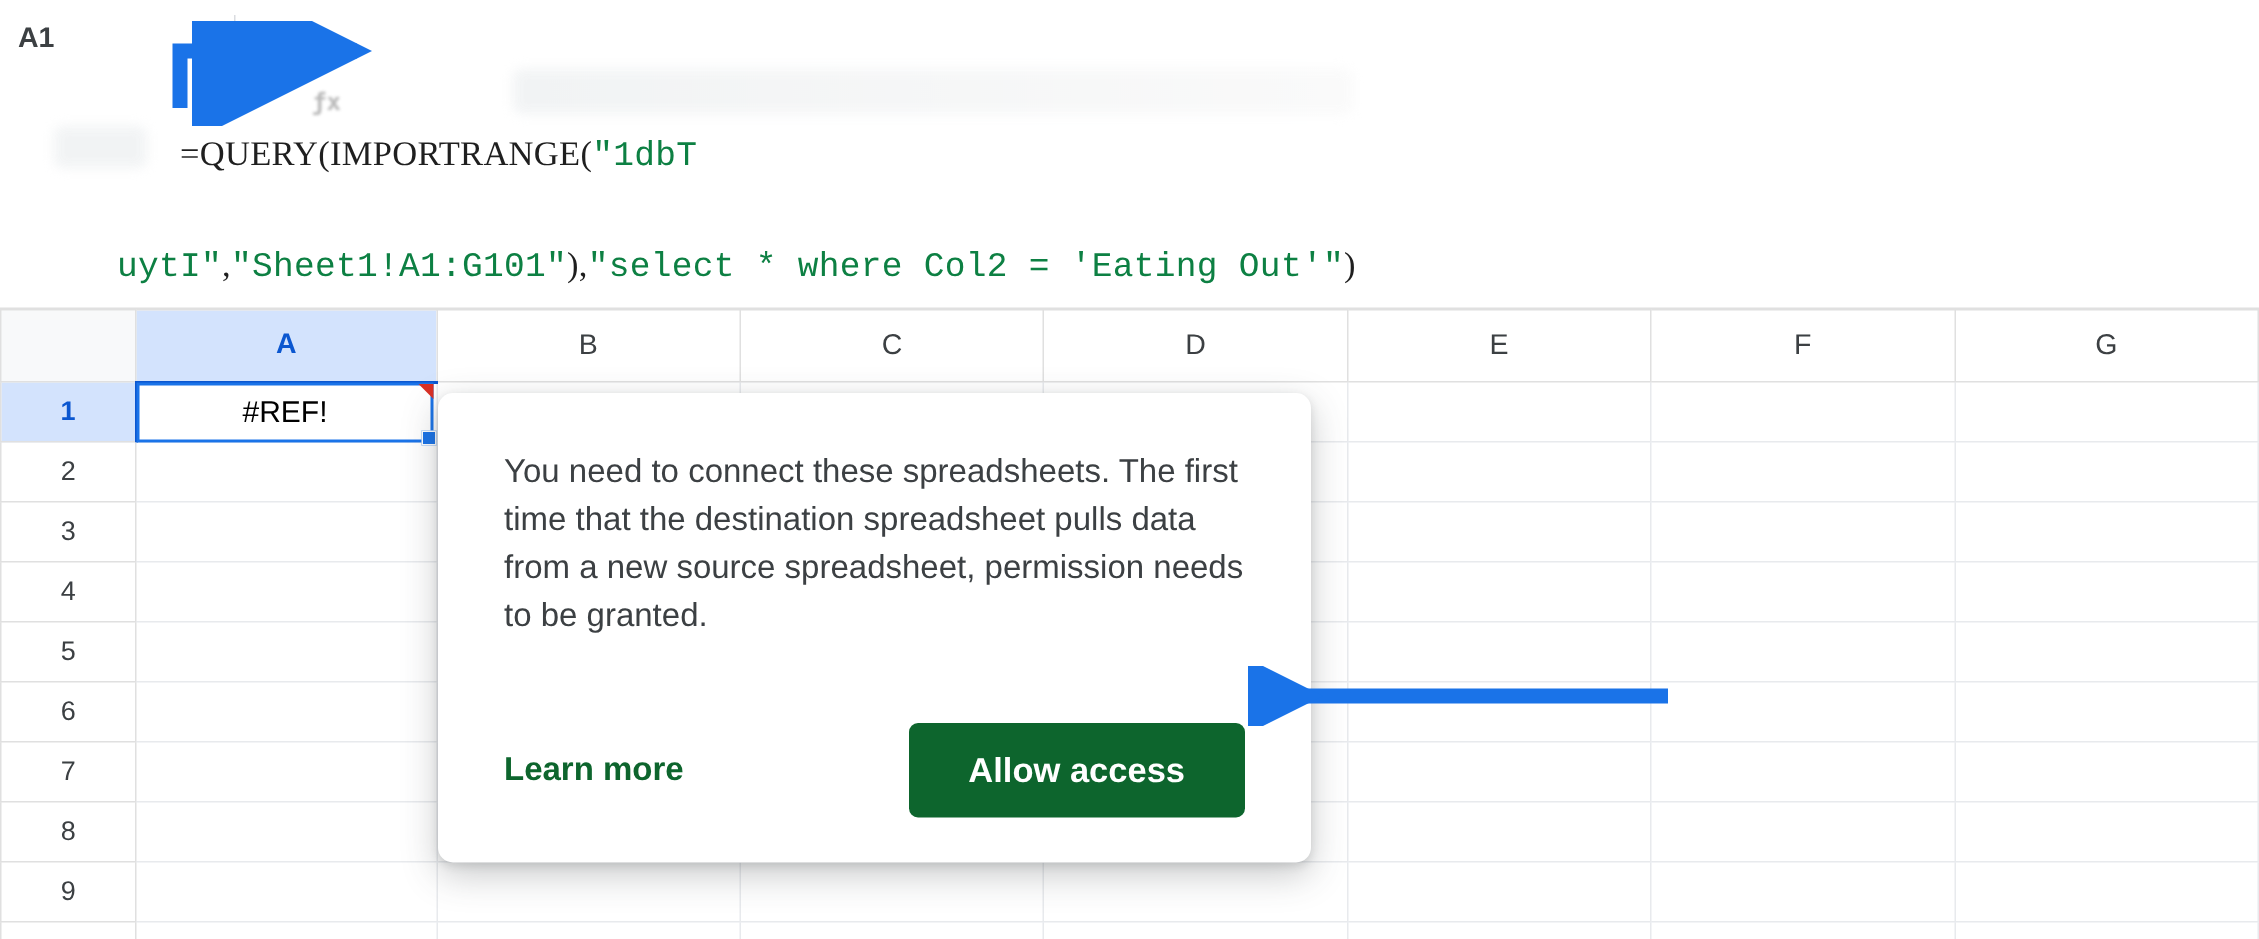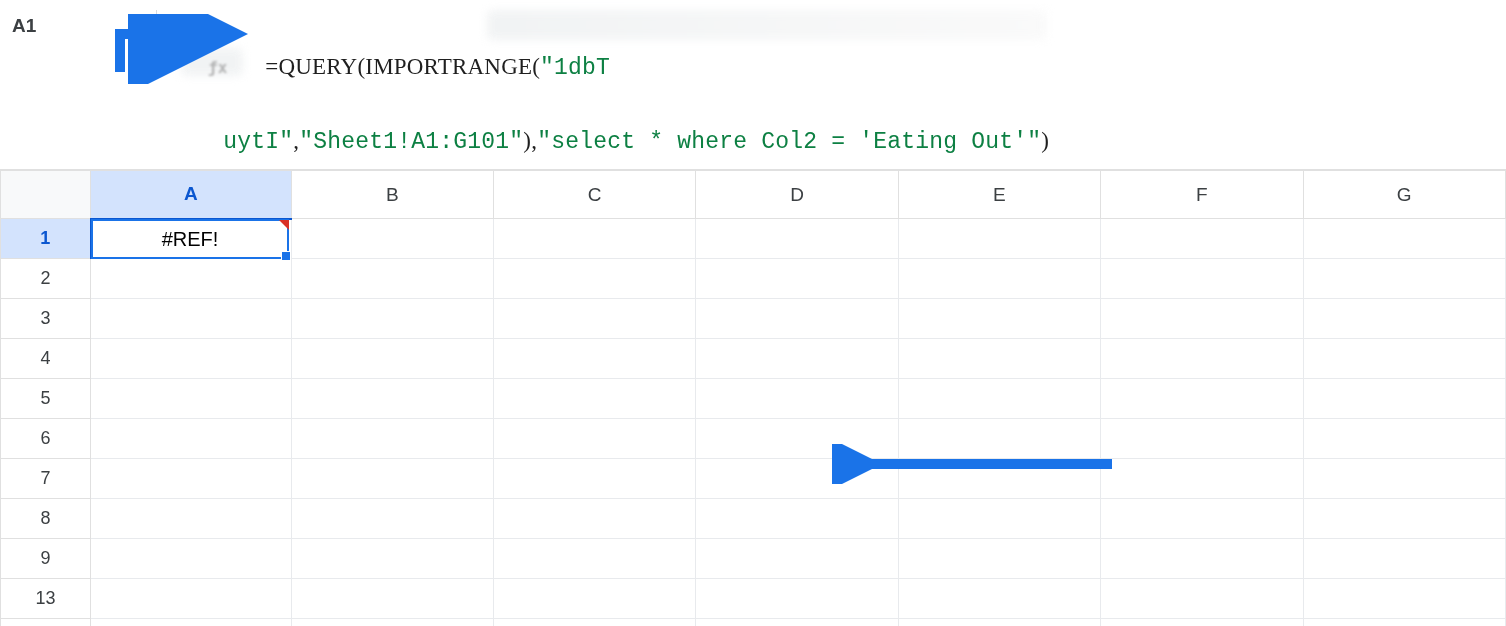--- a/index.html
+++ b/index.html
@@ -6,20 +6,21 @@
   html, body { margin: 0; padding: 0; width: 1506px; height: 626px; font-family: Arial, "Helvetica Neue", sans-serif; background: #fff; overflow: hidden; color: #202124; }
 
   
   .formula-bar {
     display: flex;
     align-items: flex-start;
     padding: 6px 12px 8px 12px;
     border-bottom: 1px solid #e0e0e0;
     position: relative;
     min-height: 100px;
+    flex-direction: column;
   }
   .name-box-wrap {
     display: flex;
     align-items: center;
     gap: 90px;
     padding-right: 12px;
     border-right: 1px solid #dadce0;
     height: 32px;
     margin-top: 4px;
   }
@@ -346,20 +347,27 @@
           <td class="cell"></td>
           <td class="cell"></td>
         </tr>
     </tbody>
   </table>
 
   <div class="cell-a1-text">#REF!</div>
   <div class="active-outline"></div>
   <div class="err-triangle"></div>
 
+  <div class="popup">
+    <div class="popup-text">You need to connect these spreadsheets. The first time that the destination spreadsheet pulls data from a new source spreadsheet, permission needs to be granted.</div>
+    <div class="popup-actions">
+      <a class="learn-link">Learn more</a>
+      <button class="allow-btn">Allow access</button>
+    </div>
+  </div>
 </div>
 
 <svg class="arrow" style="left:108px; top:14px;" width="160" height="70">
   <defs>
       <marker id="ah1" markerWidth="14" markerHeight="14" refX="11" refY="6" orient="auto">
         <path d="M0,0 L12,6 L0,12 Z" fill="#1a73e8"></path>
       </marker>
     </defs>
   <path d="M12 58 L12 20 L130 20" stroke="#1a73e8" stroke-width="10" fill="none" marker-end="url(#ah1)"></path>
 </svg>

